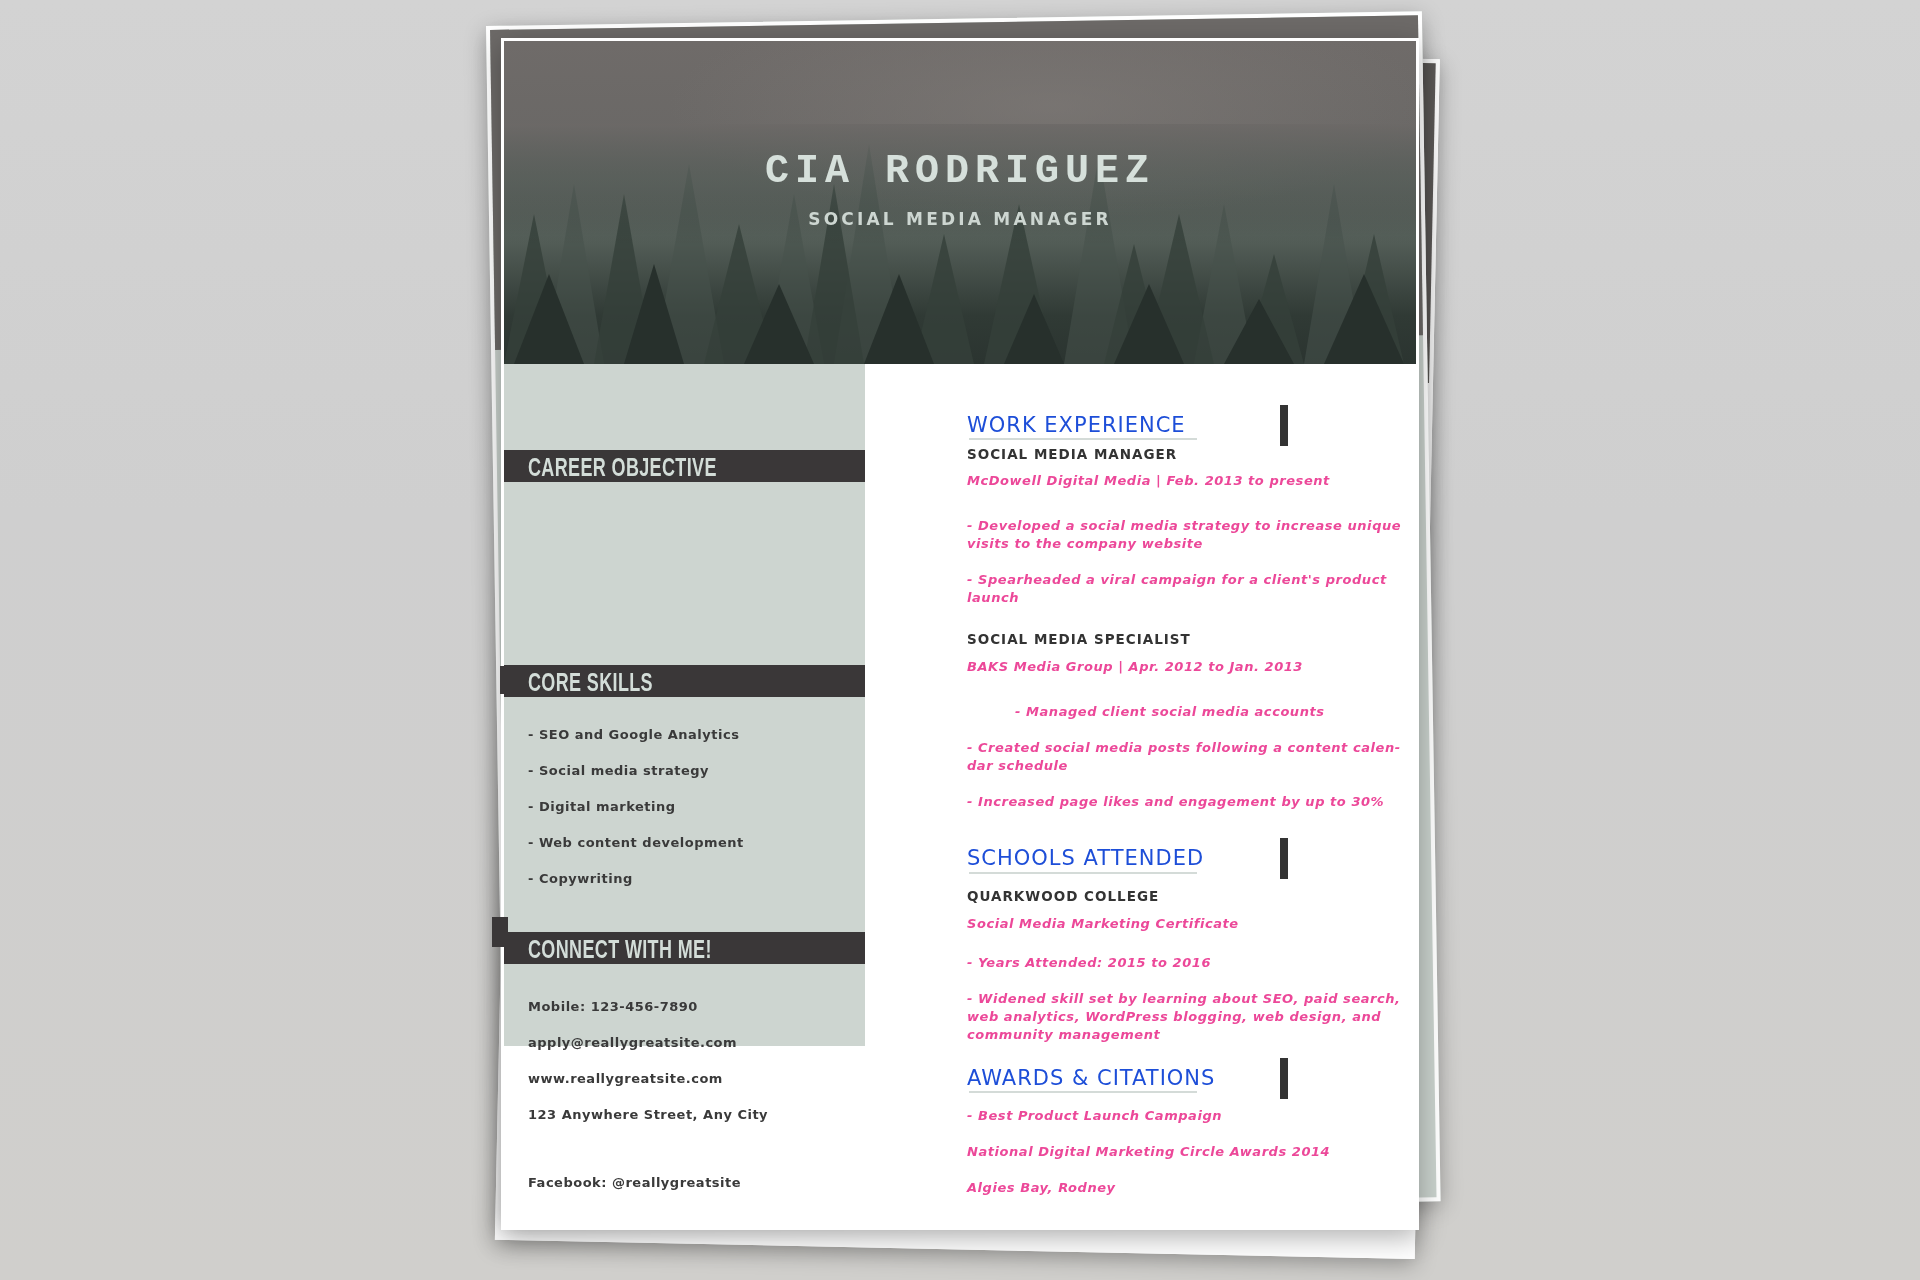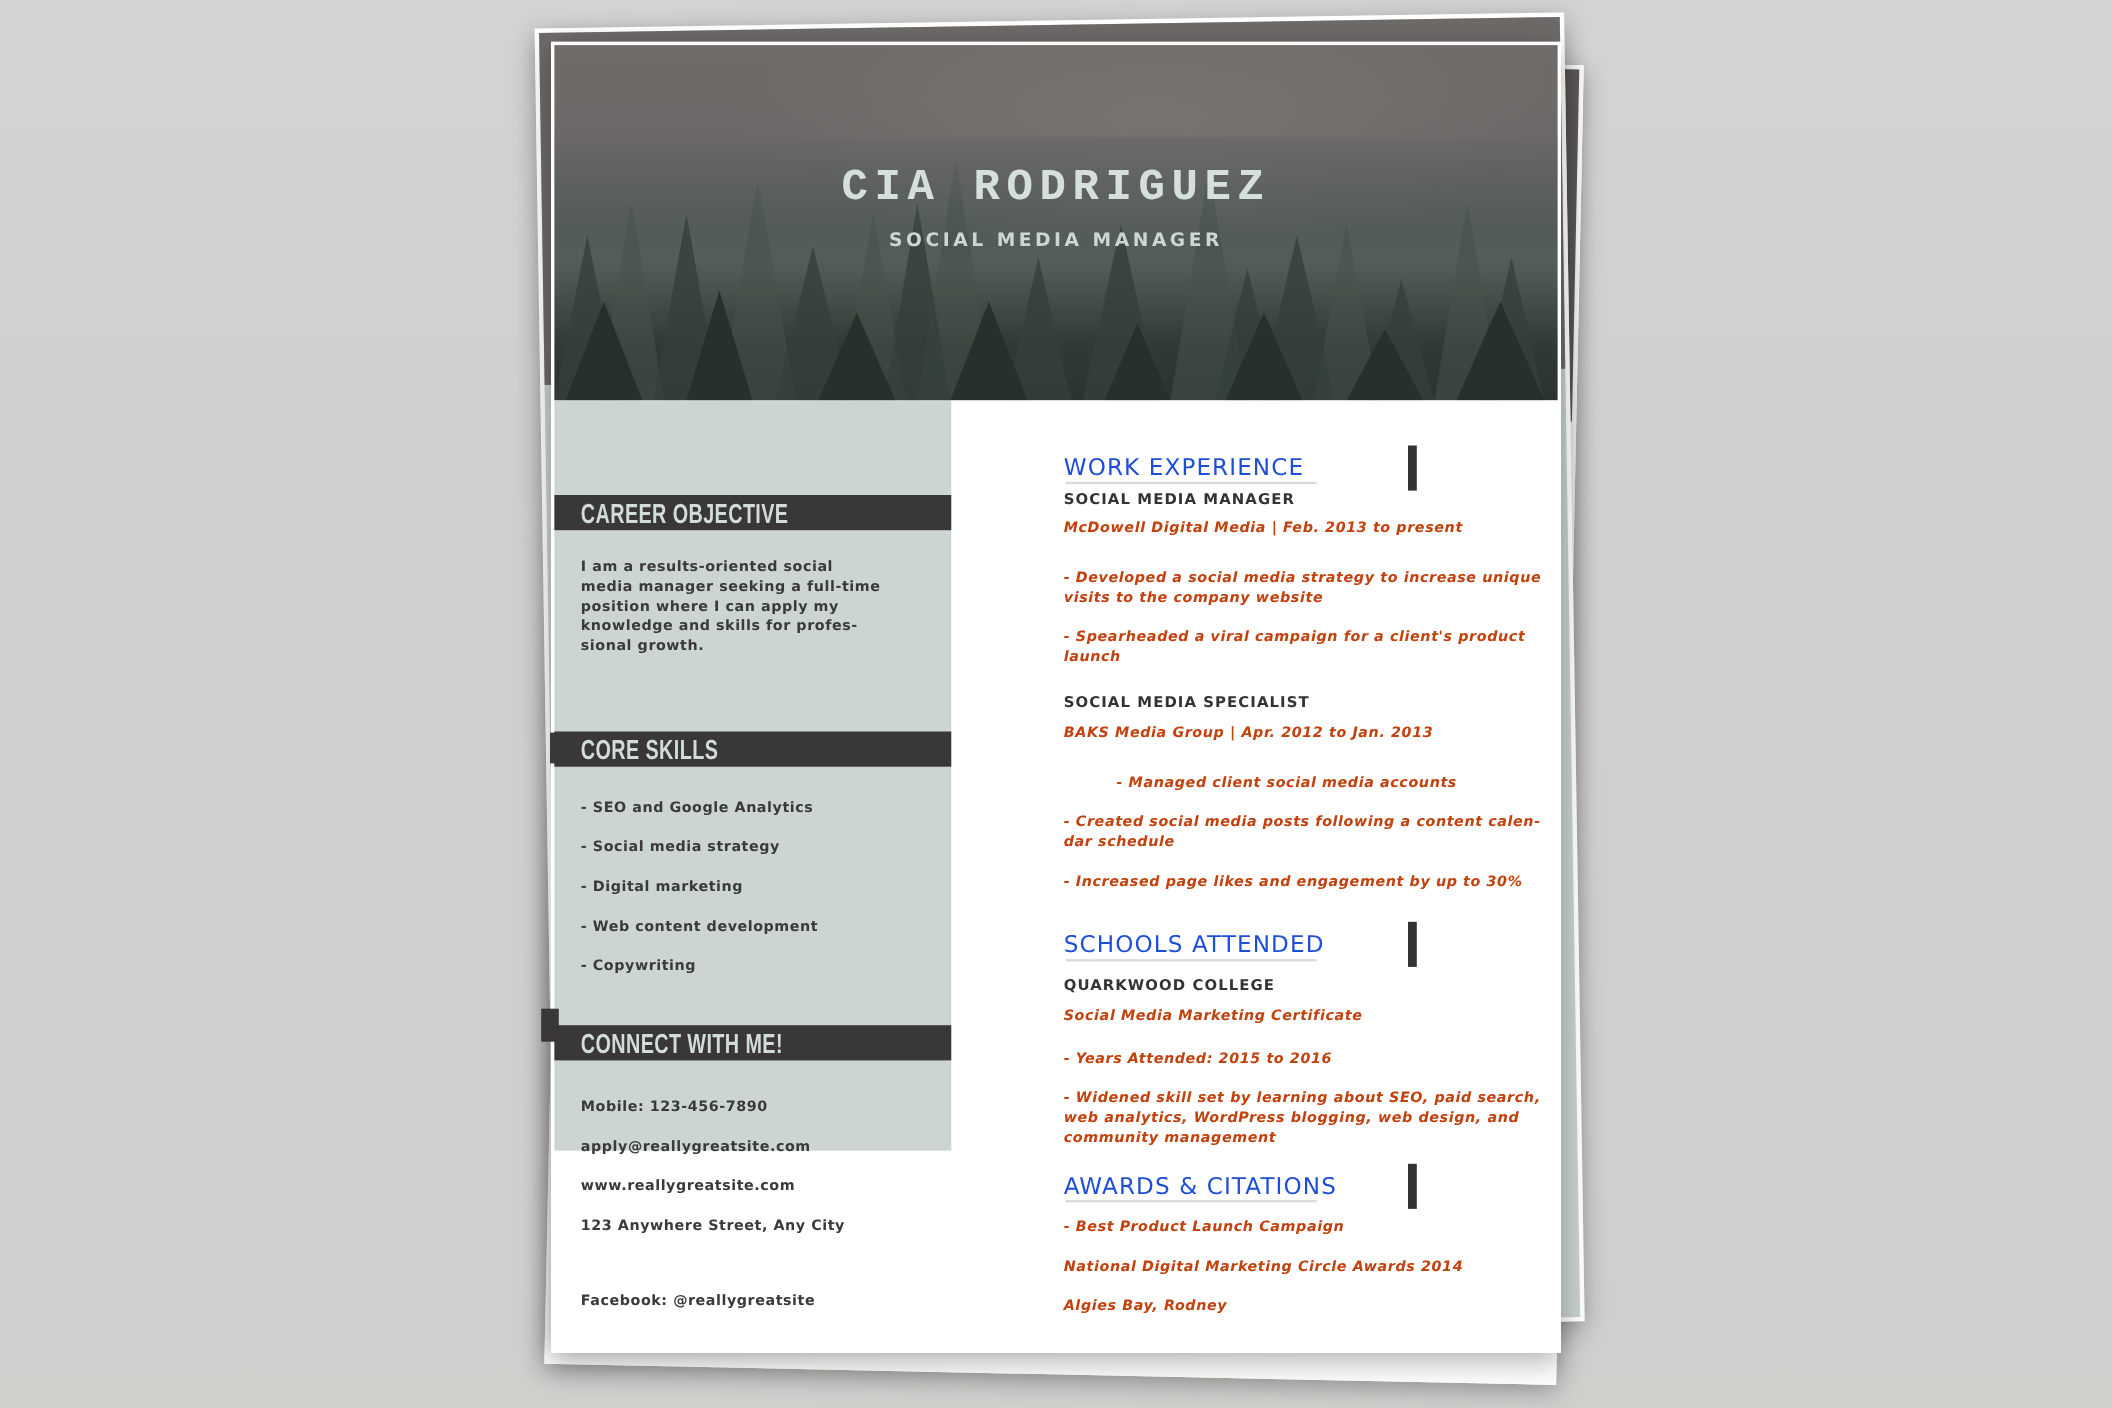--- a/index.html
+++ b/index.html
@@ -128,21 +128,21 @@
     white-space: nowrap;
   }
   .rtext {
     position: absolute; left: 102px; width: 440px;
     font-family: "DejaVu Sans", sans-serif;
     font-weight: bold;
     font-style: italic;
     font-size: 13px;
     line-height: 18px;
     letter-spacing: 0.55px;
-    color: #c2410c;
+    color: #ec4899;
   }
 </style>
 </head>
 <body>
 
 <div id="back2" class="sheet-back">
   <div class="back-header"></div>
 </div>
 <div id="back1" class="sheet-back">
   <div class="back-header"></div>
@@ -193,25 +193,20 @@
       <rect x="0" y="0" width="912" height="120" fill="url(#fog)"></rect>
     </svg>
     <div class="name">CIA RODRIGUEZ</div>
     <div class="subtitle">SOCIAL MEDIA MANAGER</div>
   </div>
 
   <div class="left-col">
     <div class="bar" style="top:86px;">
       <span class="bar-label">CAREER OBJECTIVE</span>
     </div>
-    <div class="objective" style="top:143px;">I am a results-oriented social
-media manager seeking a full-time
-position where I can apply my
-knowledge and skills for profes-
-sional growth.</div>
 
     <div class="bar-tab" style="left:-4px; top:302px;"></div>
     <div class="bar" style="top:301px;">
       <span class="bar-label">CORE SKILLS</span>
     </div>
     <div class="ltext" style="top:363px;">- SEO and Google Analytics</div>
     <div class="ltext" style="top:399px;">- Social media strategy</div>
     <div class="ltext" style="top:435px;">- Digital marketing</div>
     <div class="ltext" style="top:471px;">- Web content development</div>
     <div class="ltext" style="top:507px;">- Copywriting</div>

